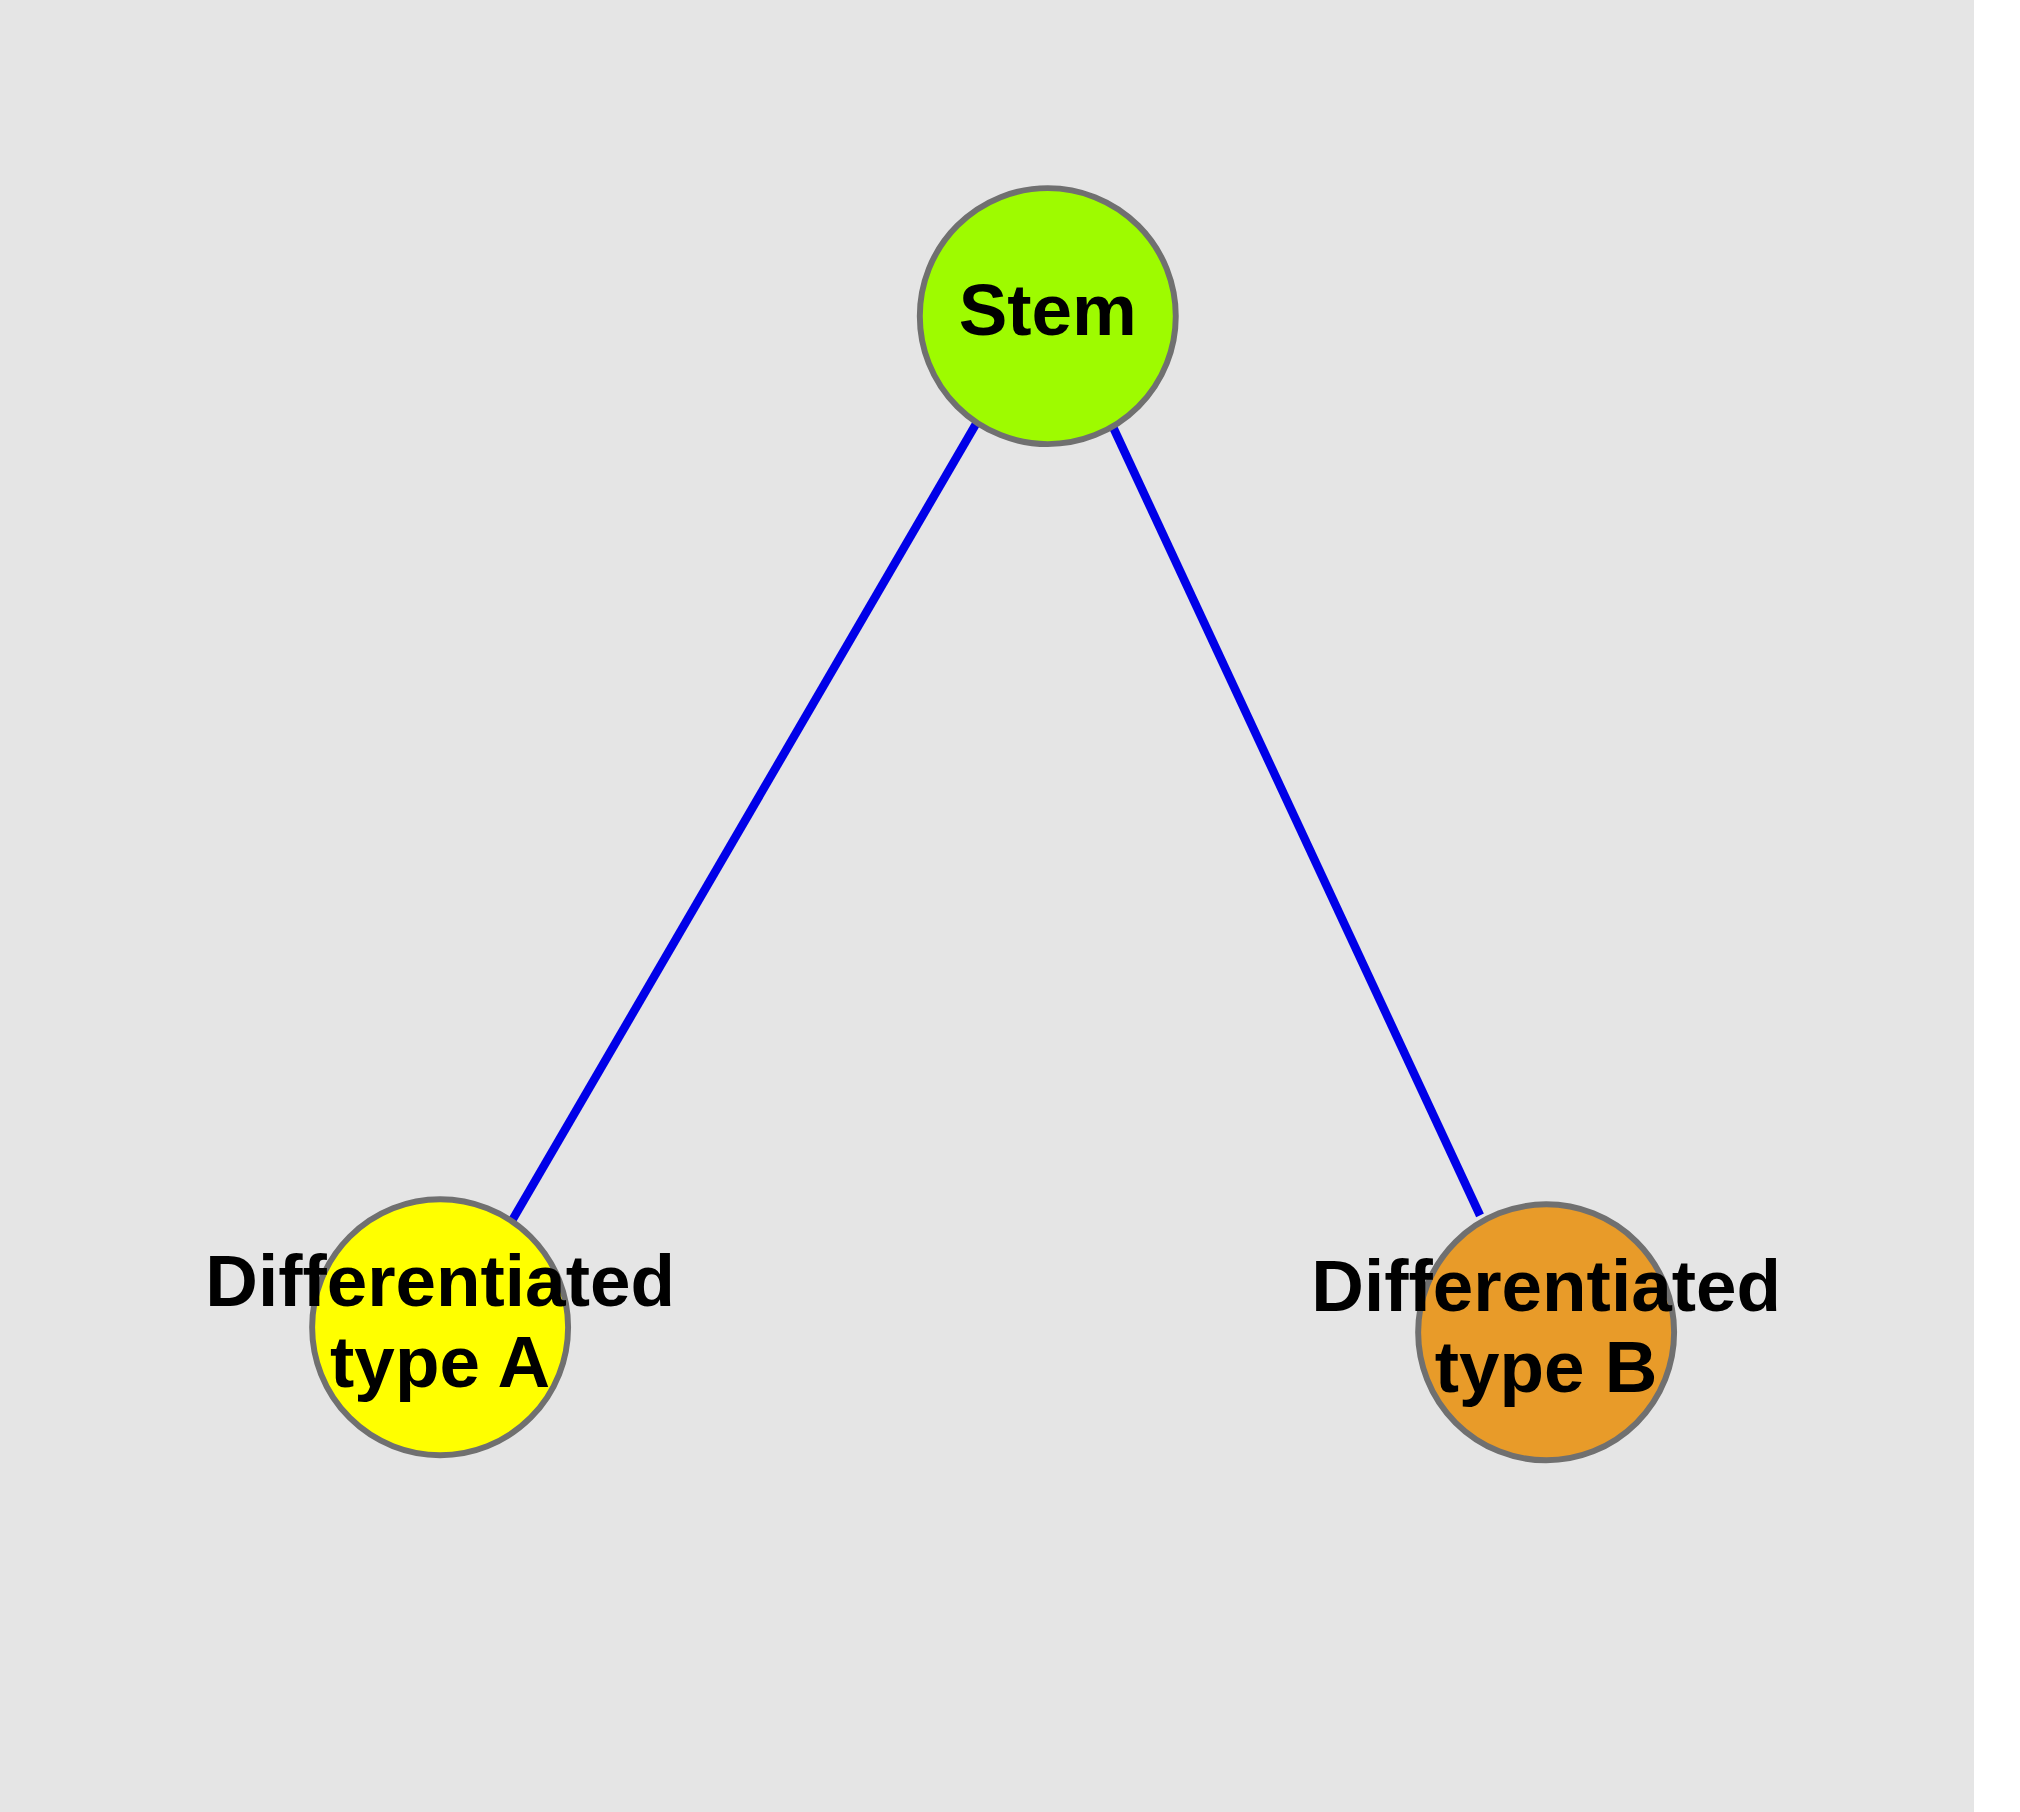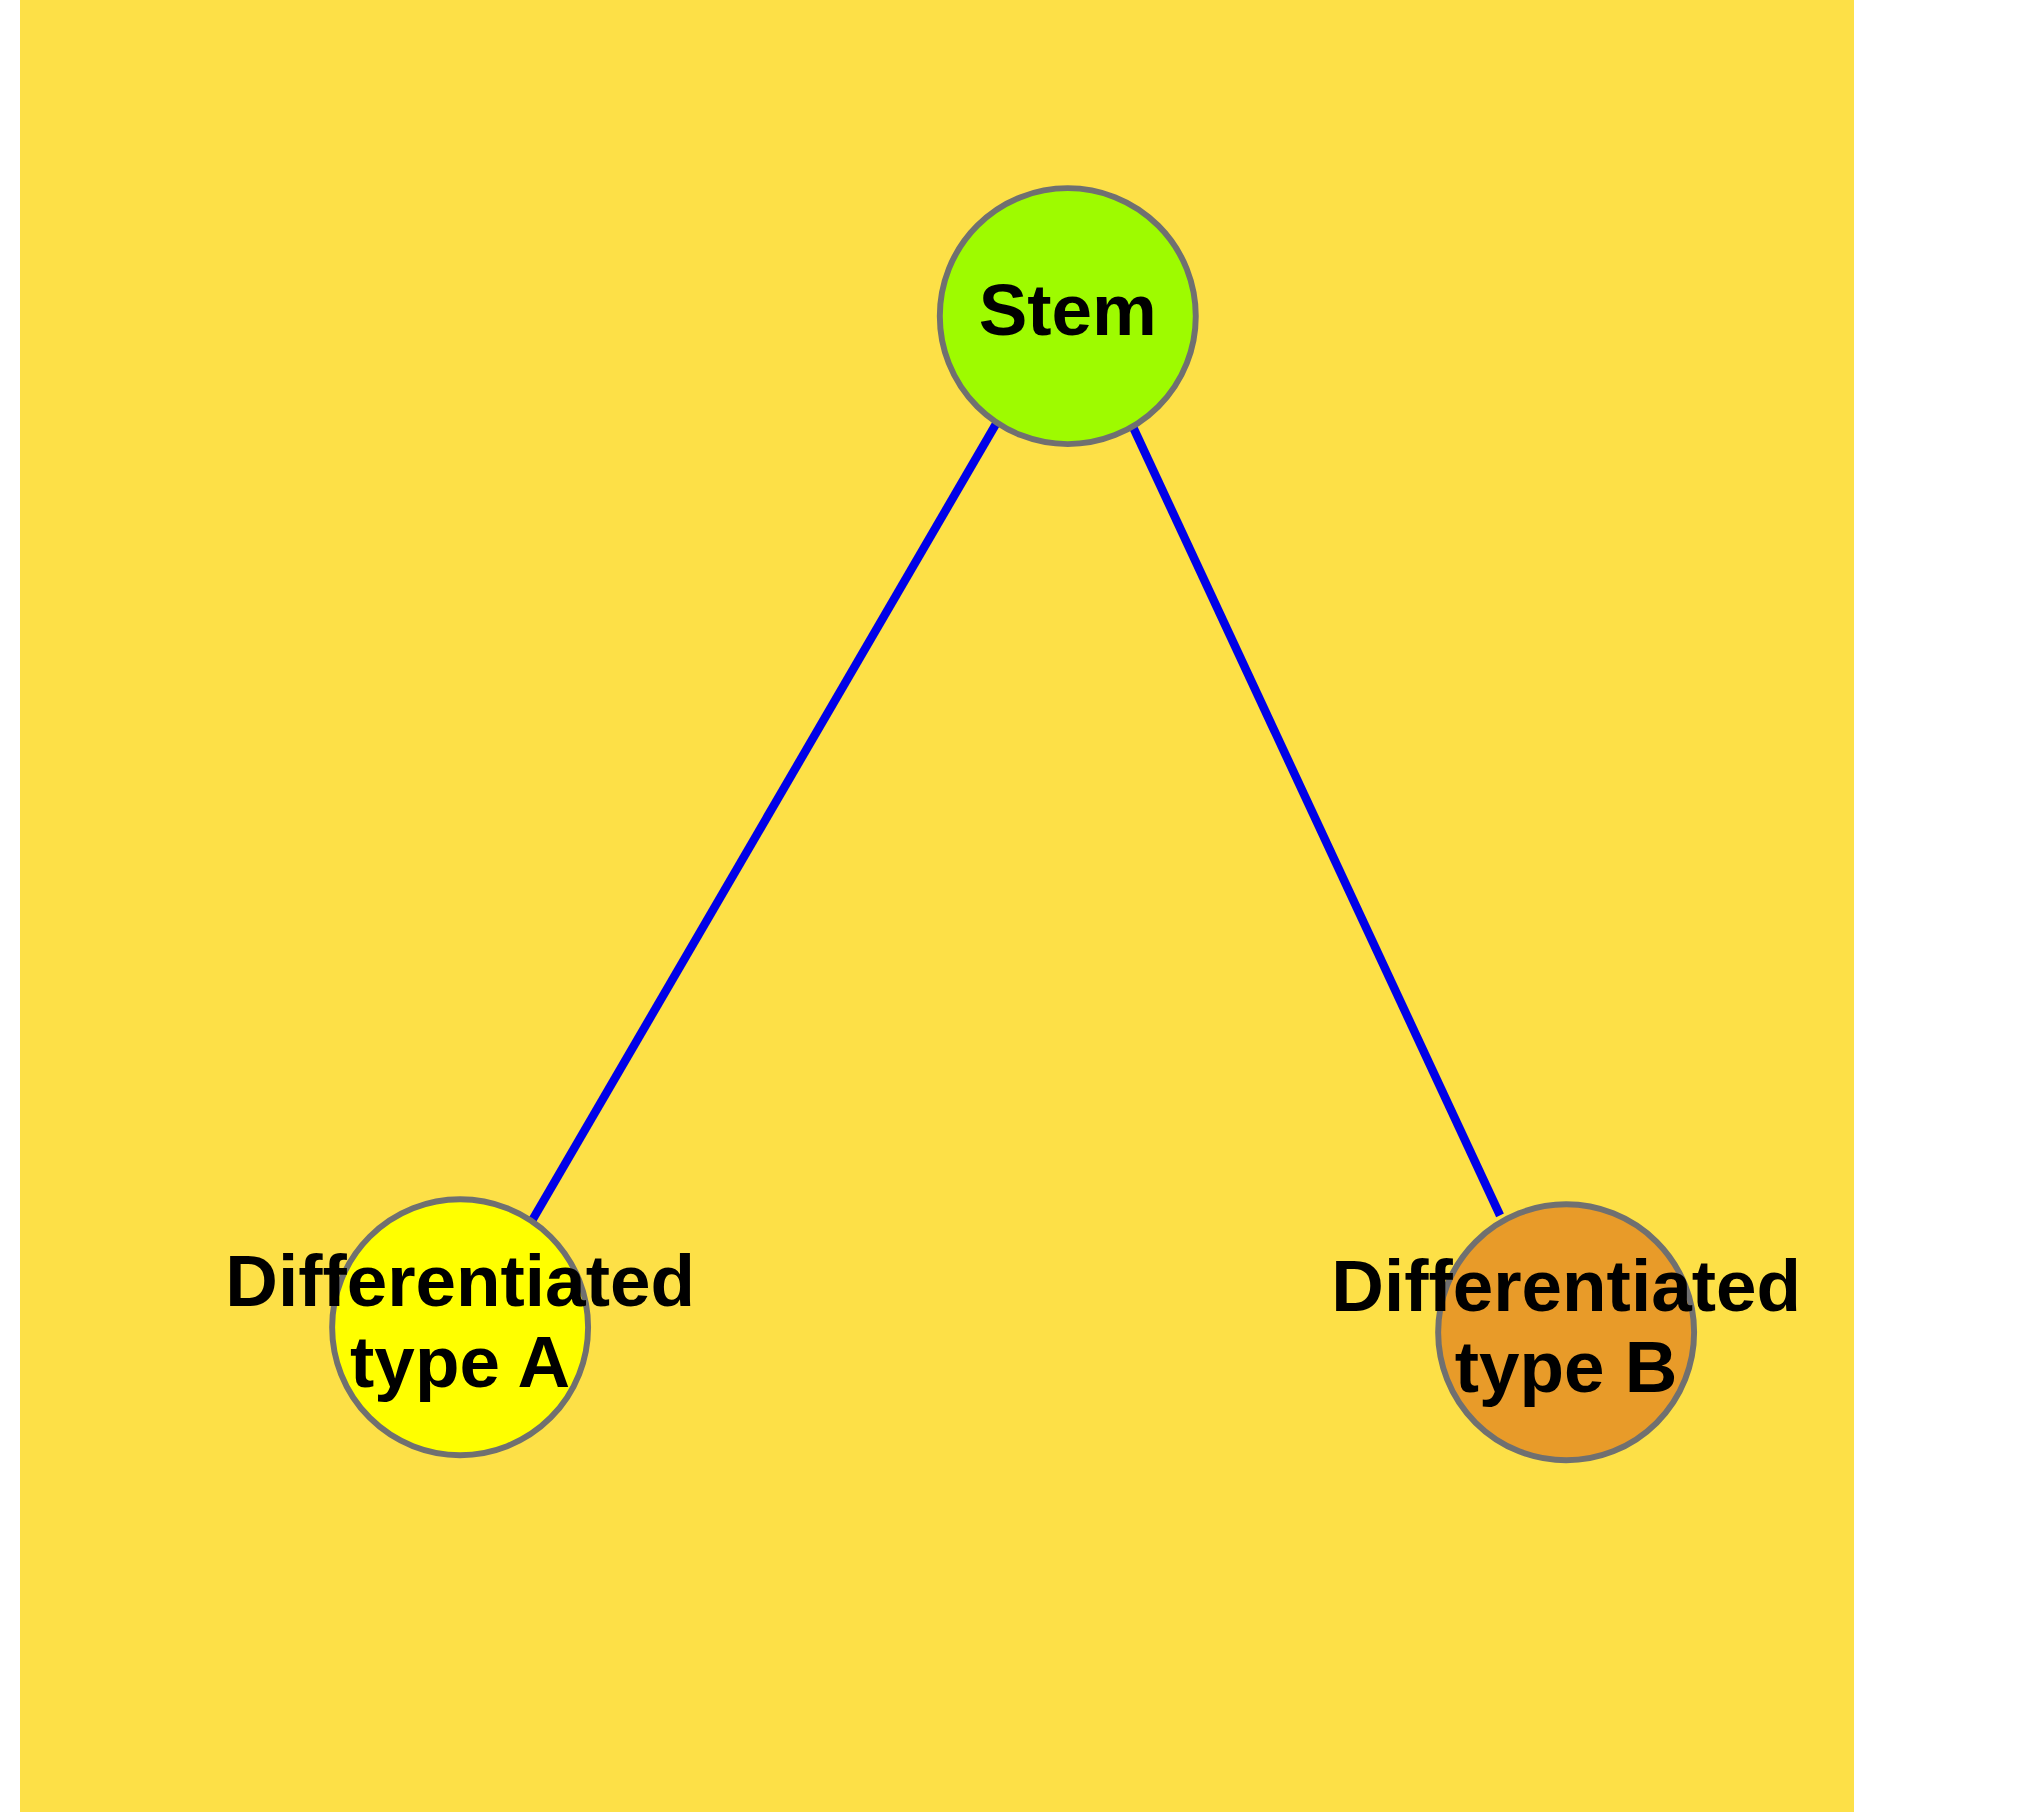--- a/index.html
+++ b/index.html
@@ -6,25 +6,24 @@
   html, body {
     margin: 0;
     padding: 0;
   }
   body {
     background: #ffffff;
     font-family: "Liberation Sans", sans-serif;
   }
   #canvas {
     position: relative;
-    width: 1834px;
+    width: 1974px;
     height: 1812px;
     overflow: hidden;
-    background: #fde047;
-    margin-left: 20px;
+    background: #e5e5e5;
   }
   #graph-svg {
     position: absolute;
     left: 0;
     top: 0;
     width: 2021px;
     height: 1812px;
     display: block;
   }
   .node-label {

